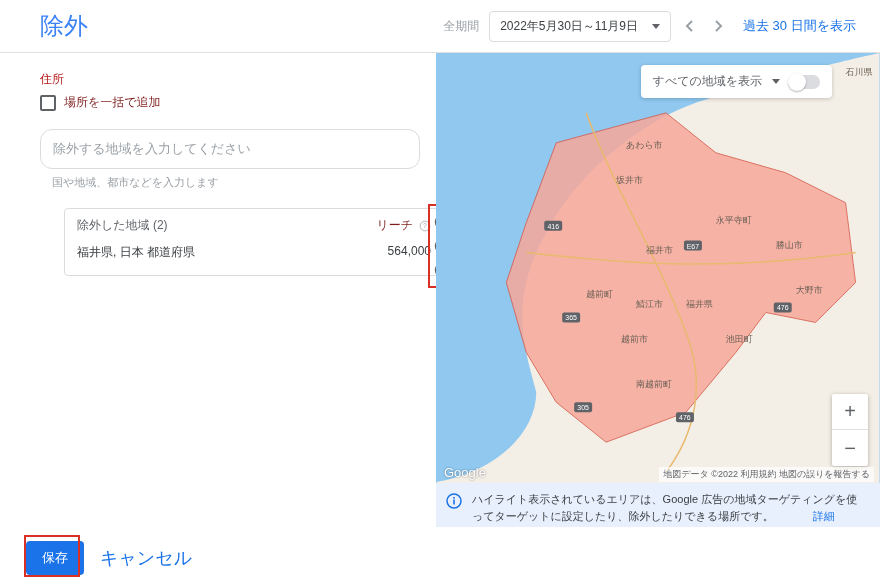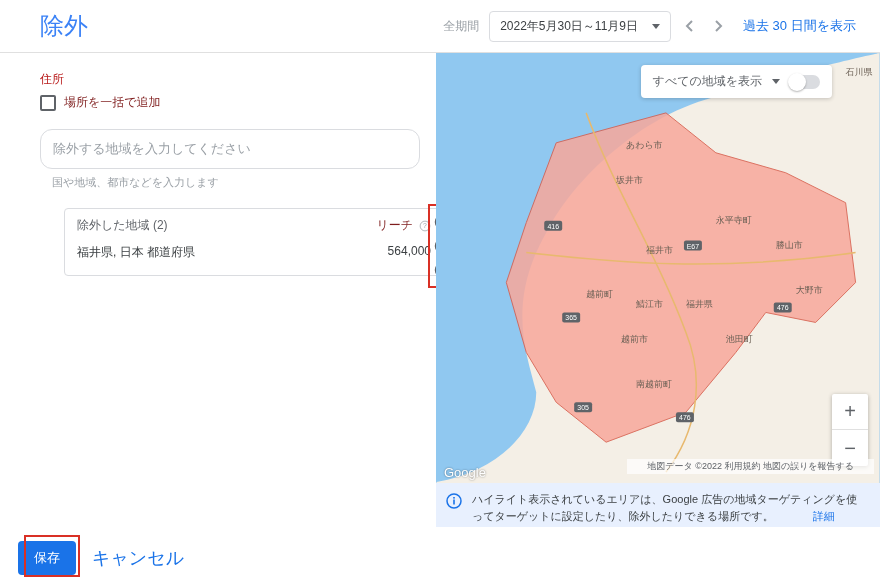--- a/index.html
+++ b/index.html
@@ -35,37 +35,37 @@
   .remove-icon { width:16px; height:16px; color:#5f6368; cursor:pointer; }
 
   
   .map { position:absolute; inset:0; background:#90c8f0; overflow:hidden; }
   .map-card { position:absolute; top:12px; right:48px; background:#fff; border-radius:4px; box-shadow:0 1px 4px rgba(0,0,0,0.2); padding:8px 12px; display:flex; align-items:center; gap:10px; font-size:12px; color:#5f6368; }
   .toggle { width:30px; height:14px; border-radius:8px; background:#dadce0; position:relative; }
   .toggle::after { content:''; position:absolute; width:18px; height:18px; border-radius:50%; background:#fff; top:-2px; left:-2px; box-shadow:0 1px 2px rgba(0,0,0,0.3); }
   .zoom { position:absolute; right:12px; bottom:66px; width:36px; background:#fff; border-radius:2px; box-shadow:0 1px 4px rgba(0,0,0,0.3); }
   .zoom div { height:36px; display:flex; align-items:center; justify-content:center; font-size:20px; color:#5f6368; cursor:pointer; }
   .zoom div:first-child { border-bottom:1px solid #e0e0e0; }
-  .attrib { position:absolute; right:6px; bottom:58px; font-size:9px; color:#5f6368; background:rgba(255,255,255,0.7); padding:1px 20px; }
+  .attrib { position:absolute; right:6px; bottom:50px; font-size:9px; color:#5f6368; background:rgba(255,255,255,0.7); padding:1px 4px; }
   .google-logo { position:absolute; left:8px; bottom:52px; font-size:13px; color:#fff; text-shadow:0 0 2px rgba(0,0,0,0.5); font-family:Arial; }
 
   .info-banner { position:absolute; left:0; right:0; bottom:0; background:#e8f0fe; padding:8px 12px 8px 36px; font-size:11px; color:#3c4043; line-height:1.5; }
   .info-banner .info-icon { position:absolute; left:10px; top:10px; color:#1a73e8; }
   .info-banner .detail { color:#1a73e8; cursor:pointer;padding-left:36px; }
 
   
   .land { fill:#f4efe6; }
   .excluded { fill:#f8a89b; opacity:0.85; stroke:#d65b4a; stroke-width:1; }
   .road { stroke:#e8b96e; stroke-width:1.5; fill:none; }
   .map-label { font-size:9px; fill:#6b6055; }
   .shield { font-size:7px; fill:#fff; }
   .shield-bg { fill:#5f6368; }
 
   
-  .footer { position:absolute; left:0; right:0; bottom:0; height:60px; display:flex; align-items:center; padding:0 18px; gap:16px; background:#fff; border-top:1px solid transparent; }
+  .footer { position:absolute; left:0; right:0; bottom:0; height:60px; display:flex; align-items:center; padding:0 26px; gap:16px; background:#fff; border-top:1px solid transparent; }
   .save-btn { background:#1a73e8; color:#fff; border:none; border-radius:4px; padding:8px 16px; font-size:13px; cursor:pointer; }
   .cancel-btn { color:#1a73e8; font-size:18px; cursor:pointer; }
   .save-highlight { position:absolute; left:24px; bottom:10px; width:56px; height:42px; border:2px solid #d93025; pointer-events:none; }
 
   .chev { width:0; height:0; border-left:4px solid transparent; border-right:4px solid transparent; border-top:5px solid #5f6368; display:inline-block; }
   .help-icon { width:12px; height:12px; }
 </style>
 </head>
 <body>
 

